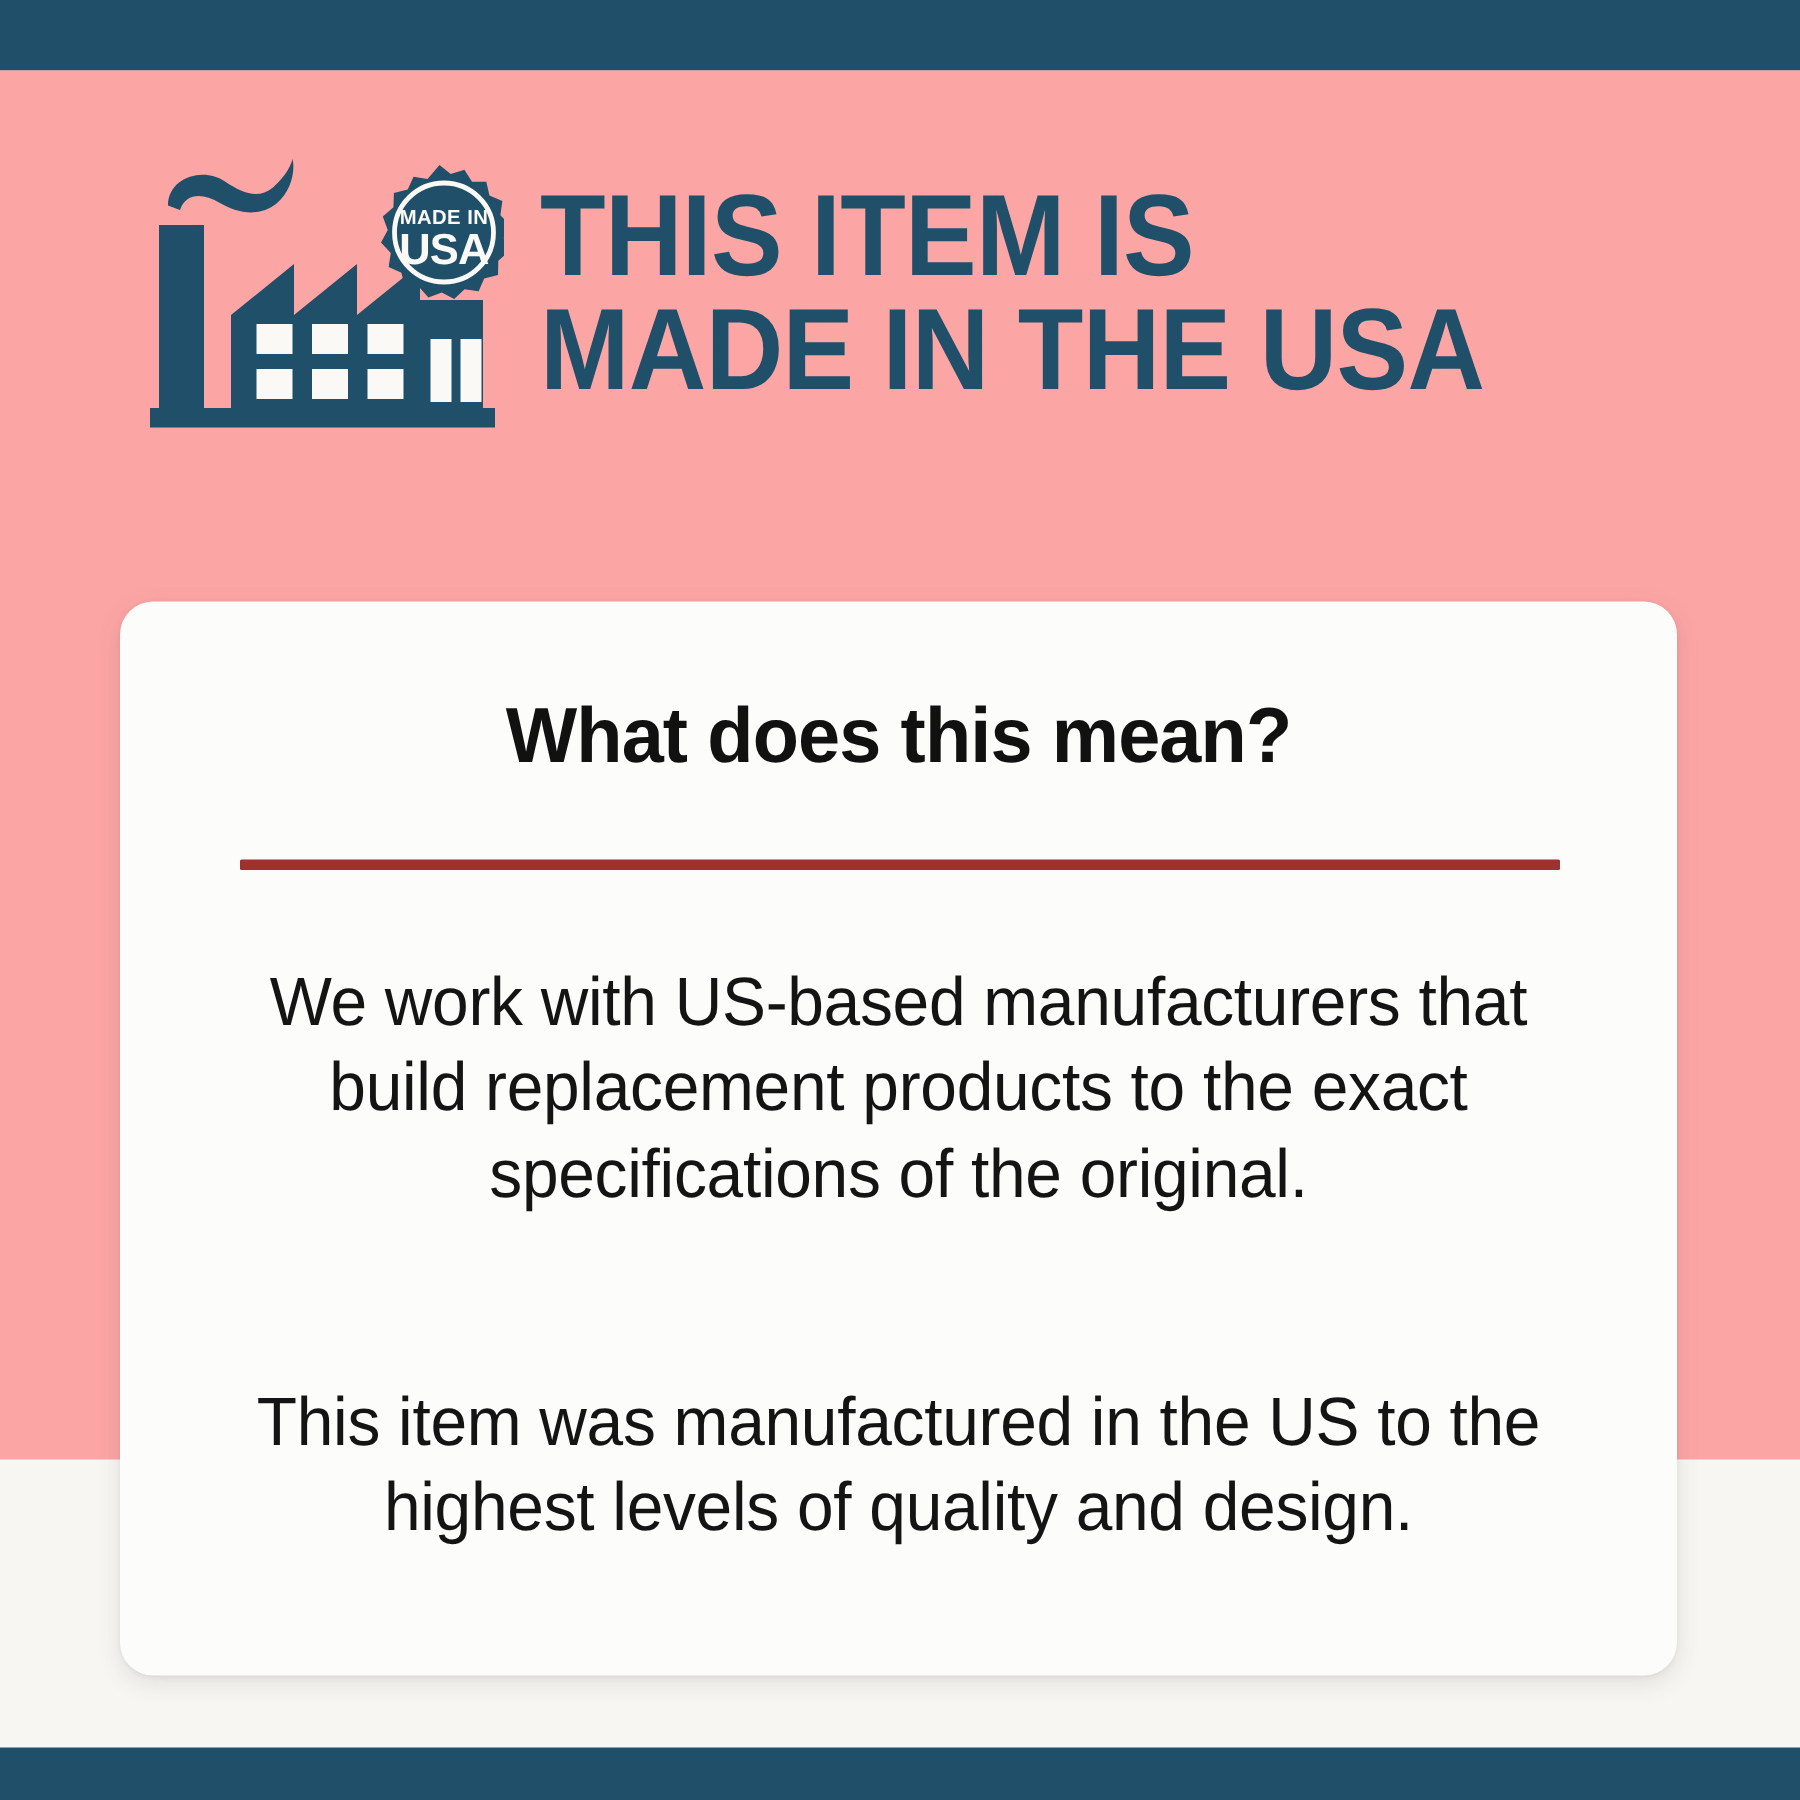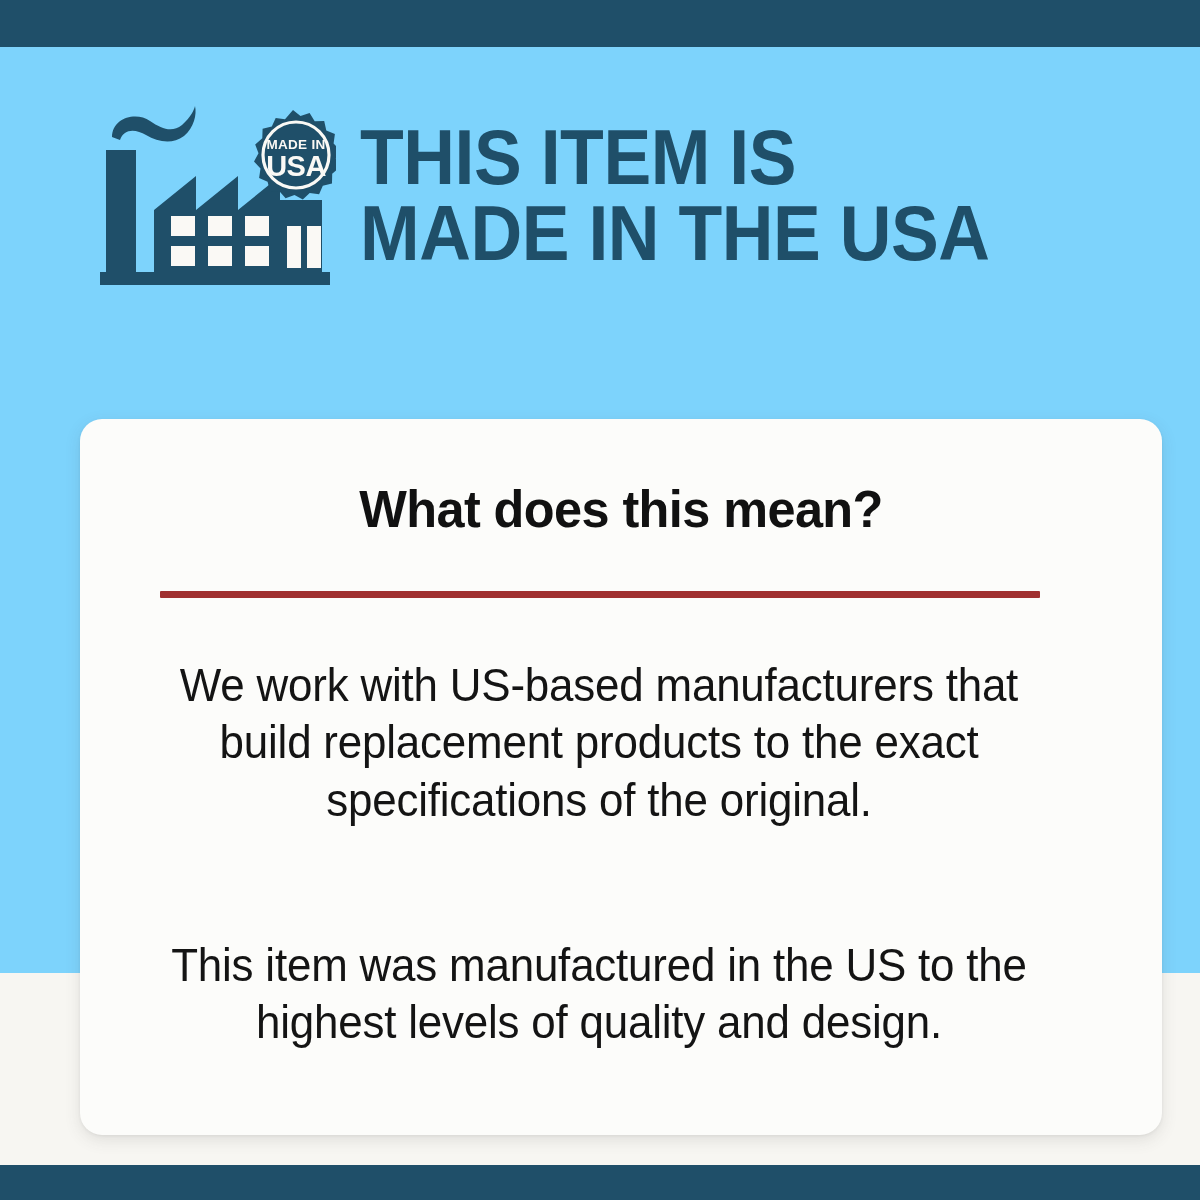--- a/index.html
+++ b/index.html
@@ -31,21 +31,21 @@
     height: 35px;
   }
 
   
   .page {
     position: absolute;
     top: 47px;
     left: 0;
     width: 1200px;
     height: 926px;
-    background: #7dd3fc;
+    background: #fca5a5;
   }
 
   
   .header {
     position: absolute;
     top: 48px;
     left: 98px;
     width: 1060px;
     height: 200px;
     display: flex;
@@ -68,28 +68,27 @@
     line-height: 0.99;
     letter-spacing: -0.5px;
     transform: scaleX(0.93);
     transform-origin: left center;
     white-space: pre-line;
   }
 
   
   .card {
     position: absolute;
-    top: 372px;
+    top: 354px;
     left: 80px;
     width: 1038px;
     height: 716px;
     background: #fcfcfa;
     border-radius: 22px;
     box-shadow: 0 5px 16px rgba(70,70,70,0.13), 0 1px 3px rgba(70,70,70,0.08);
-    padding-left: 44px;
   }
   .card-title {
     position: absolute;
     top: 60px;
     left: 0;
     width: 100%;
     text-align: center;
     color: #111111;
     font-weight: bold;
     font-size: 52px;

